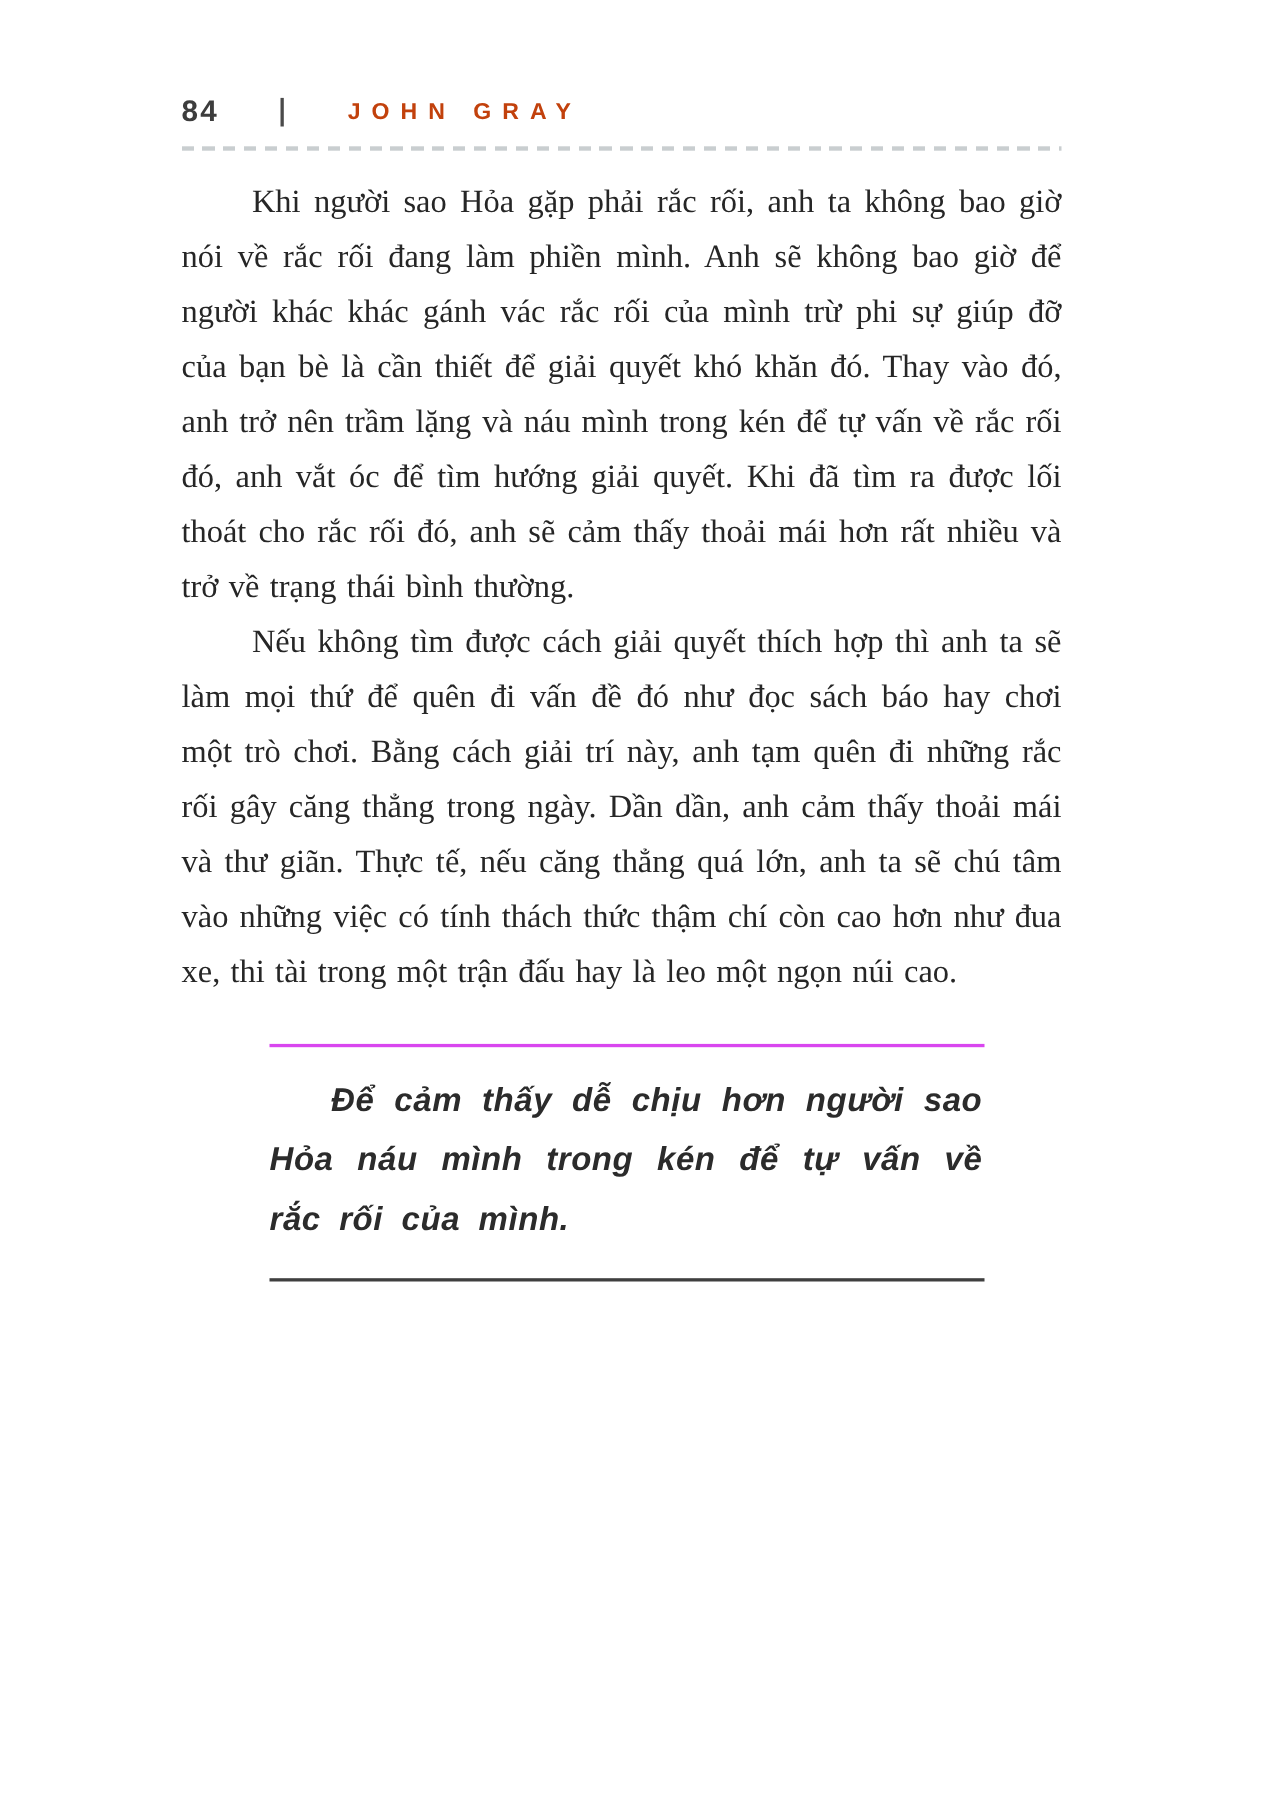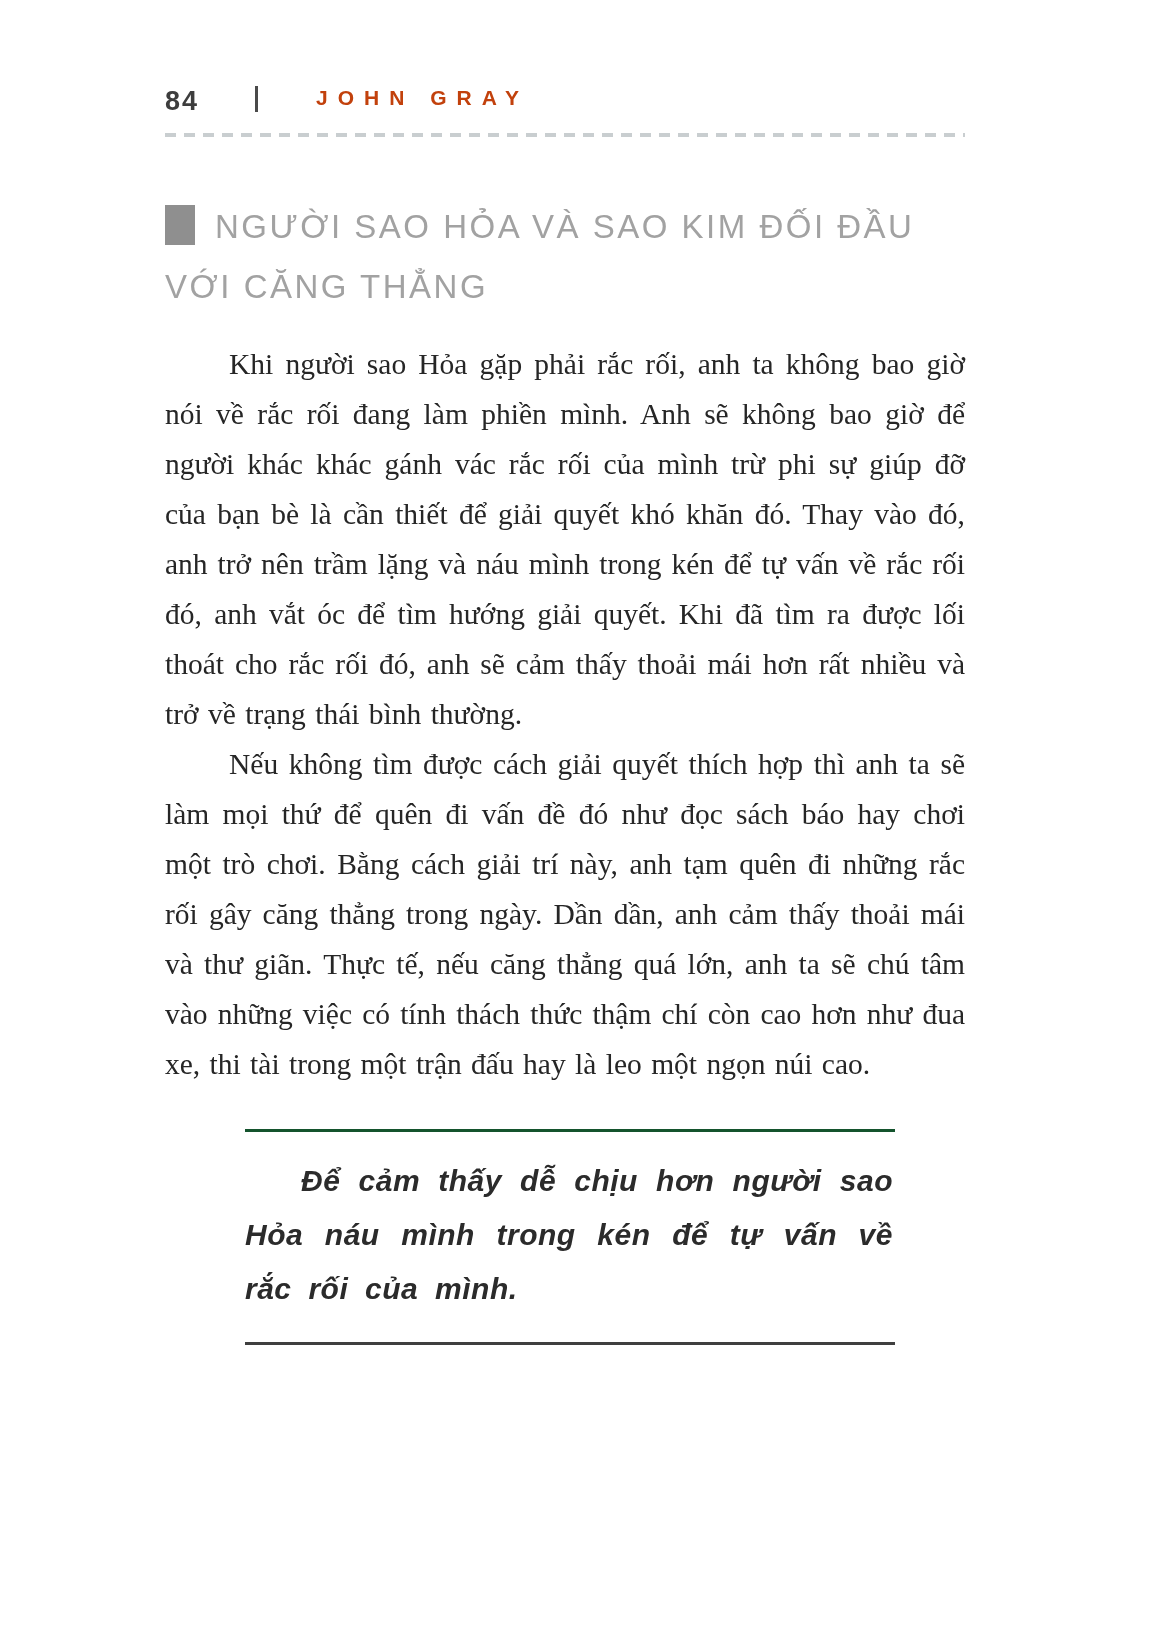--- a/index.html
+++ b/index.html
@@ -13,21 +13,21 @@
     font-family: "Liberation Serif", serif;
     color: #2a2a2a;
   }
   .content {
     padding: 86px 193px 0 165px;
   }
 
   
   .page-header {
     display: flex;
-    align-items: flex-start;
+    align-items: center;
     gap: 44px;
   }
   .page-number {
     font-family: "Liberation Sans", sans-serif;
     font-weight: bold;
     font-size: 27px;
     letter-spacing: 2px;
     color: #3d3d3d;
   }
   .header-divider {
@@ -84,21 +84,21 @@
     text-align: justify;
     text-indent: 64px;
     color: #262626;
     word-spacing: 2px;
   }
 
   
   .pull-quote {
     margin: 40px 0 0 80px;
     width: 650px;
-    border-top: 3px solid #14532d;
+    border-top: 3px solid #d946ef;
     border-bottom: 3px solid #3f3f3f;
     padding: 22px 2px 26px 0;
   }
   .pull-quote-text {
     font-family: "Liberation Sans", sans-serif;
     font-style: italic;
     font-weight: 600;
     font-size: 30px;
     line-height: 54px;
     color: #2b2b2b;
@@ -115,21 +115,20 @@
   <div class="content">
 
     <header class="page-header">
       <span class="page-number">84</span>
       <span class="header-divider"></span>
       <span class="author-name">JOHN GRAY</span>
     </header>
 
     <div class="dashed-rule"></div>
 
-    <h1 class="section-heading"><span class="section-marker"></span><span>NGƯỜI SAO HỎA VÀ SAO KIM ĐỐI ĐẦU VỚI CĂNG THẲNG</span></h1>
 
     <div class="body-text">
       <p>Khi người sao Hỏa gặp phải rắc rối, anh ta không bao giờ nói về rắc rối đang làm phiền mình. Anh sẽ không bao giờ để người khác khác gánh vác rắc rối của mình trừ phi sự giúp đỡ của bạn bè là cần thiết để giải quyết khó khăn đó. Thay vào đó, anh trở nên trầm lặng và náu mình trong kén để tự vấn về rắc rối đó, anh vắt óc để tìm hướng giải quyết. Khi đã tìm ra được lối thoát cho rắc rối đó, anh sẽ cảm thấy thoải mái hơn rất nhiều và trở về trạng thái bình thường.</p>
       <p>Nếu không tìm được cách giải quyết thích hợp thì anh ta sẽ làm mọi thứ để quên đi vấn đề đó như đọc sách báo hay chơi một trò chơi. Bằng cách giải trí này, anh tạm quên đi những rắc rối gây căng thẳng trong ngày. Dần dần, anh cảm thấy thoải mái và thư giãn. Thực tế, nếu căng thẳng quá lớn, anh ta sẽ chú tâm vào những việc có tính thách thức thậm chí còn cao hơn như đua xe, thi tài trong một trận đấu hay là leo một ngọn núi cao.</p>
     </div>
 
     <div class="pull-quote">
       <p class="pull-quote-text">Để cảm thấy dễ chịu hơn người sao Hỏa náu mình trong kén để tự vấn về rắc rối của mình.</p>
     </div>
 

